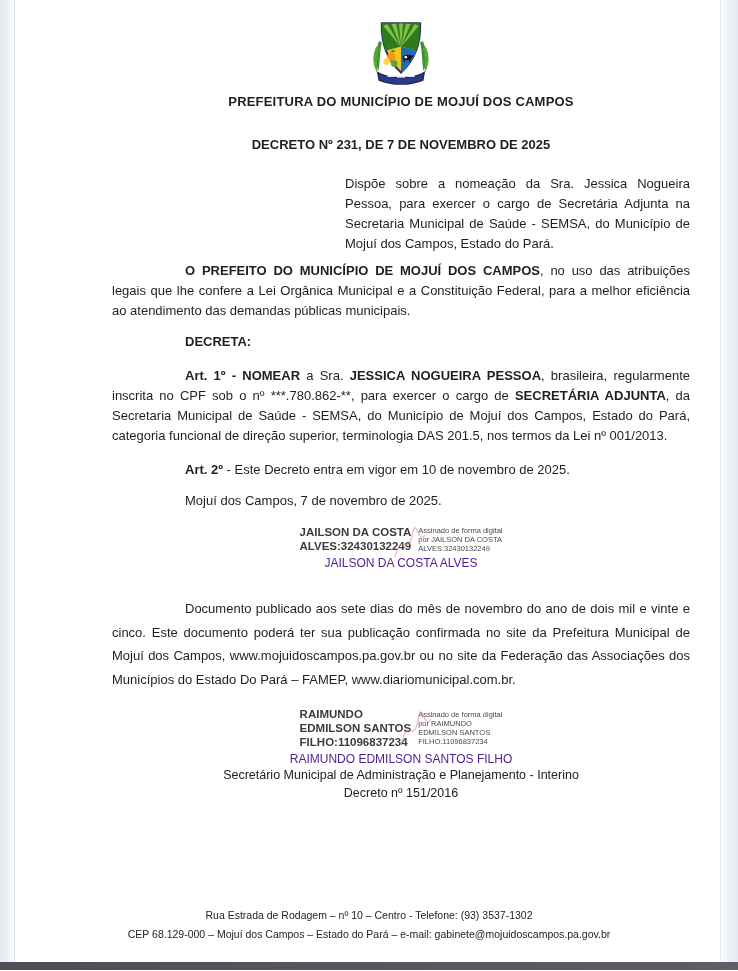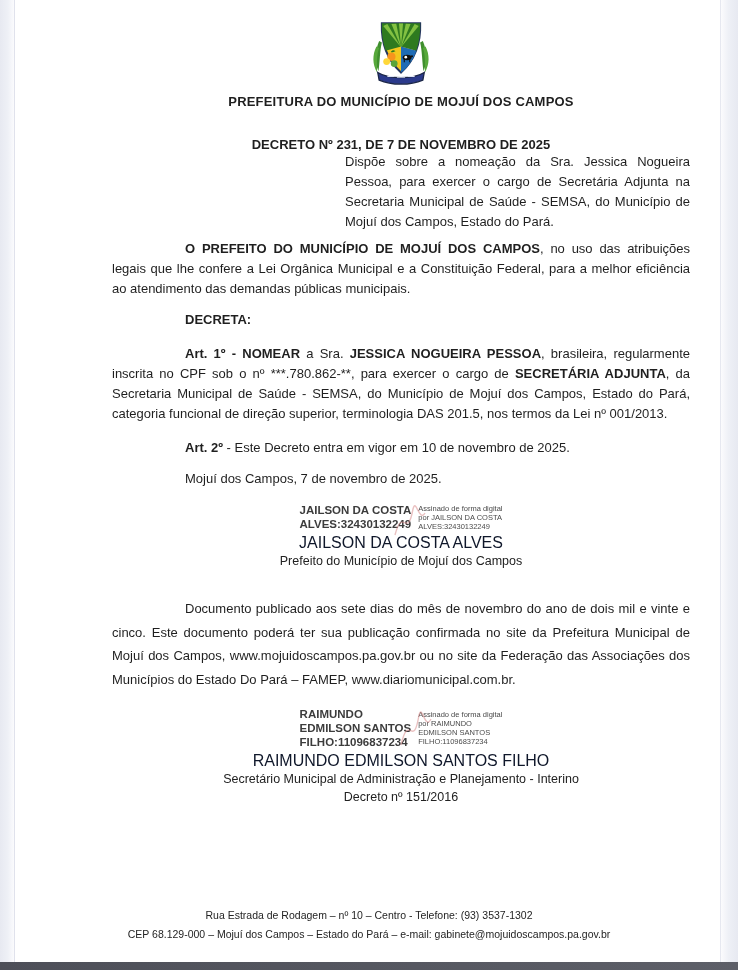--- a/index.html
+++ b/index.html
@@ -17,42 +17,42 @@
     border-left:1px solid #e6e8f0;z-index:5;}
   .edge-bottom{position:absolute;left:0;right:0;bottom:0;height:8px;
     background:linear-gradient(to right,#4d4f58,#5d5f68);z-index:6;}
 
   .content{position:absolute;left:112px;top:0;width:578px;}
 
   .logo-wrap{margin-top:14px;text-align:center;height:76px;}
   .muni-header{margin-top:4px;text-align:center;font-weight:700;font-size:13px;letter-spacing:.2px;}
   .decree-title{margin-top:28px;text-align:center;font-weight:700;font-size:13px;}
 
-  .summary{margin-left:auto;width:345px;
+  .summary{margin-top:22px;margin-left:auto;width:345px;
     font-size:13px;line-height:20px;text-align:justify;}
 
   .para{font-size:13px;line-height:20px;text-align:justify;}
   .indent{text-indent:73px;}
   .preamble{margin-top:7px;}
   .enacting{margin-top:13px;margin-left:73px;font-weight:700;font-size:13px;}
   .art1{margin-top:17px;}
   .art2{margin-top:14px;}
   .dateline{margin-top:4px;margin-left:73px;font-size:13px;}
   .b{font-weight:700;}
 
   .sig-row{display:flex;justify-content:center;align-items:center;gap:7px;position:relative;}
   .sig1{margin-top:17px;}
   .sig2{margin-top:16px;}
   .sig-cert{font-size:11.5px;line-height:14px;color:#3c3c3c;font-weight:600;text-align:left;}
   .sig-stamp{font-size:7.5px;line-height:9px;color:#4a4a4a;text-align:left;}
   .squiggle{position:absolute;top:-6px;z-index:0;opacity:.55;}
   .sq1{left:calc(50% - 12px);}
   .sq2{left:calc(50% - 6px);}
 
-  .printed-name{margin-top:3px;text-align:center;font-size:16px;color:#0f172a;}
+  .printed-name{margin-top:3px;text-align:center;font-size:12px;color:#4c1d95;}
   .sig-role{text-align:center;font-size:12.5px;line-height:18px;color:#222;}
 
   .pub{margin-top:27px;line-height:23.5px;}
 
   .footer{position:absolute;left:40px;right:40px;bottom:26px;text-align:center;
     font-size:10.5px;line-height:19px;color:#242424;z-index:2;}
 </style>
 </head>
 <body>
 
@@ -124,21 +124,20 @@
         <div>JAILSON DA COSTA</div>
         <div>ALVES:32430132249</div>
       </div>
       <div class="sig-stamp">
         <div>Assinado de forma digital</div>
         <div>por JAILSON DA COSTA</div>
         <div>ALVES:32430132249</div>
       </div>
     </div>
     <div class="printed-name">JAILSON DA COSTA ALVES</div>
-    <div class="sig-role">Prefeito do Município de Mojuí dos Campos</div>
 
     <p class="para indent pub">Documento publicado aos sete dias do mês de novembro do ano de dois mil e vinte e cinco. Este documento poderá ter sua publicação confirmada no site da Prefeitura Municipal de Mojuí dos Campos, www.mojuidoscampos.pa.gov.br ou no site da Federação das Associações dos Municípios do Estado Do Pará – FAMEP, www.diariomunicipal.com.br.</p>
 
     <div class="sig-row sig2">
       <svg class="squiggle sq2" width="40" height="52" viewBox="0 0 40 52" aria-hidden="true">
         <path d="M6,44 C14,10 18,50 24,14 C27,2 30,30 36,18" fill="none" stroke="#d98f8f" stroke-width="1.4"></path>
       </svg>
       <div class="sig-cert">
         <div>RAIMUNDO</div>
         <div>EDMILSON SANTOS</div>

